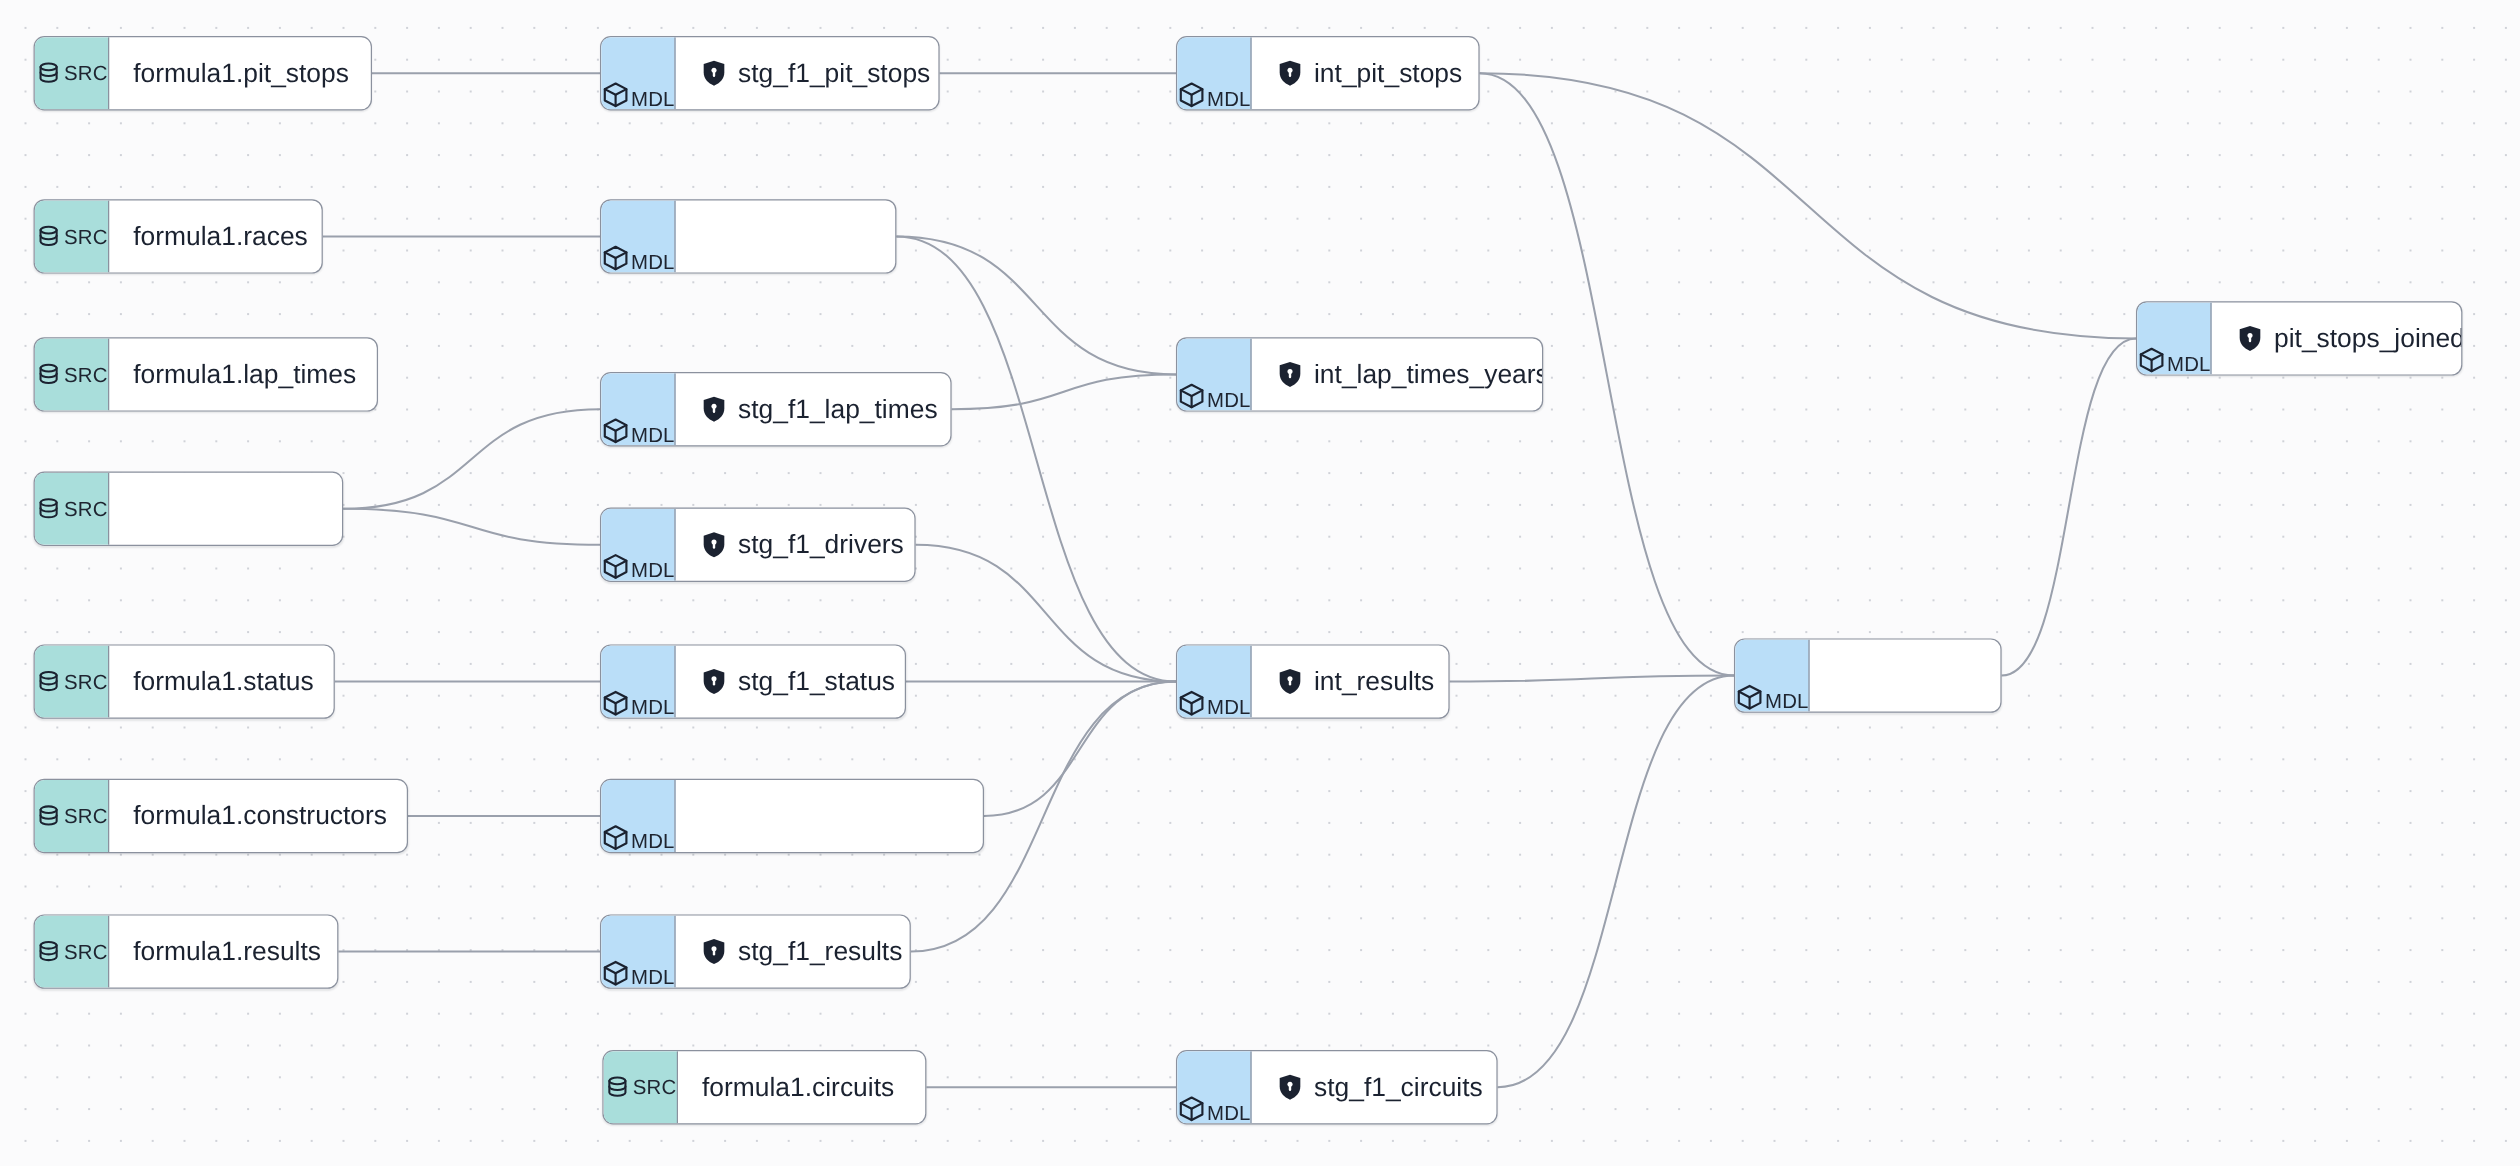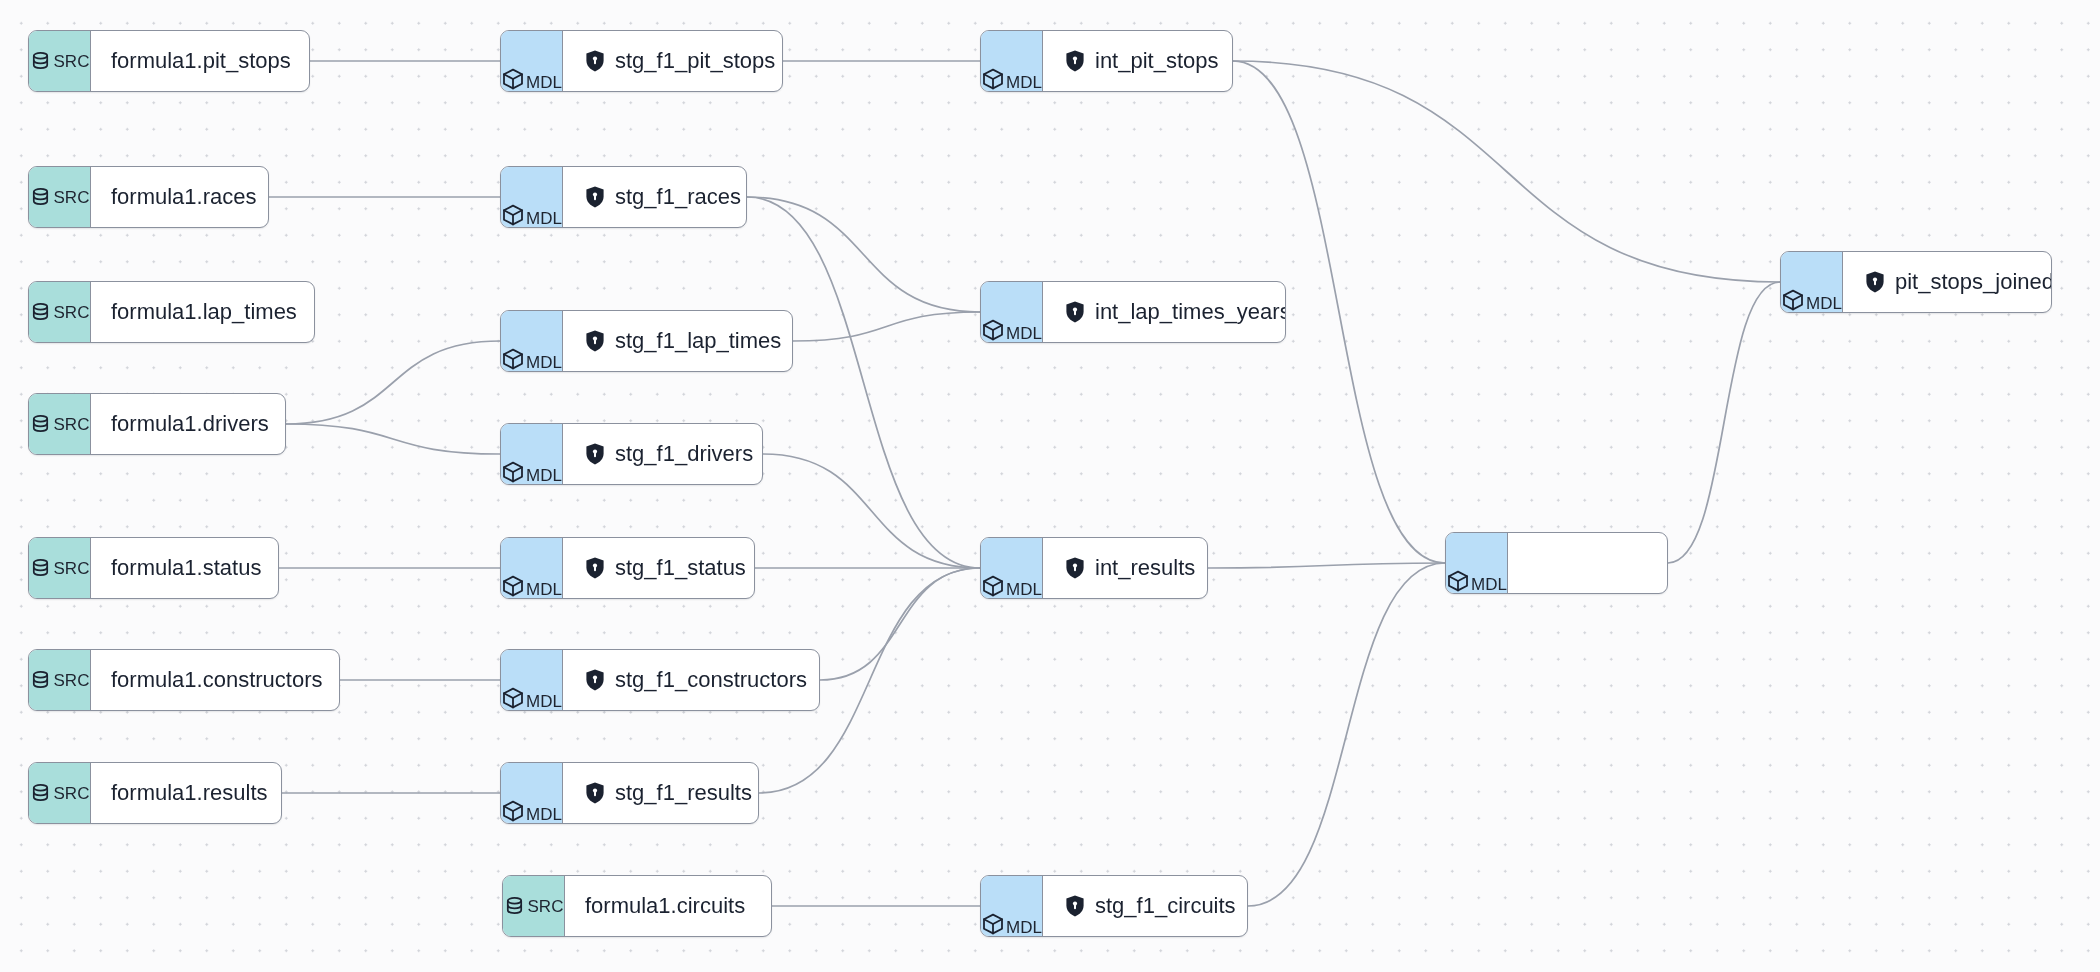--- a/index.html
+++ b/index.html
@@ -143,23 +143,20 @@
         <div class="badge src">
           <span>
             <svg width="23" height="23" viewBox="0 0 24 24" fill="none" stroke="#1b2230" stroke-width="1.8" stroke-linecap="round" stroke-linejoin="round">
               <ellipse cx="12" cy="6" rx="7" ry="2.9"></ellipse>
               <path d="M5 6v5c0 1.6 3.1 2.9 7 2.9s7-1.3 7-2.9V6"></path>
               <path d="M5 11v5c0 1.6 3.1 2.9 7 2.9s7-1.3 7-2.9v-5"></path>
             </svg>
           </span>
           <span class="kind">SRC</span>
         </div>
-        <div class="body">
-          <span class="label">formula1.drivers</span>
-        </div>
       </div>
       <div class="node src" style="left: 28px; top: 537px; width: 251px;">
         <div class="badge src">
           <span>
             <svg width="23" height="23" viewBox="0 0 24 24" fill="none" stroke="#1b2230" stroke-width="1.8" stroke-linecap="round" stroke-linejoin="round">
               <ellipse cx="12" cy="6" rx="7" ry="2.9"></ellipse>
               <path d="M5 6v5c0 1.6 3.1 2.9 7 2.9s7-1.3 7-2.9V6"></path>
               <path d="M5 11v5c0 1.6 3.1 2.9 7 2.9s7-1.3 7-2.9v-5"></path>
             </svg>
           </span>
@@ -240,30 +237,20 @@
         <div class="badge mdl">
           <span>
             <svg width="24" height="24" viewBox="0 0 24 24" fill="none" stroke="#1b2230" stroke-width="1.8" stroke-linecap="round" stroke-linejoin="round">
               <path d="M12 2.6 21 7.3v9.4L12 21.4 3 16.7V7.3z"></path>
               <path d="M3 7.3 12 12l9-4.7"></path>
               <path d="M12 12v9.4"></path>
             </svg>
           </span>
           <span class="kind">MDL</span>
         </div>
-        <div class="body">
-          <span>
-            <svg class="shield" width="20" height="22" viewBox="0 0 20 22" xmlns="http://www.w3.org/2000/svg">
-              <path d="M10 0.6 18.6 3.4v7.1c0 5.1-3.6 8.9-8.6 10.9C5 19.4 1.4 15.6 1.4 10.5V3.4z" fill="#1b2230"></path>
-              <circle cx="10" cy="8.6" r="2.1" fill="#ffffff"></circle>
-              <rect x="9" y="9.6" width="2" height="4.6" rx="1" fill="#ffffff"></rect>
-            </svg>
-          </span>
-          <span class="label">stg_f1_races</span>
-        </div>
       </div>
       <div class="node mdl" style="left: 500px; top: 310px; width: 293px;">
         <div class="badge mdl">
           <span>
             <svg width="24" height="24" viewBox="0 0 24 24" fill="none" stroke="#1b2230" stroke-width="1.8" stroke-linecap="round" stroke-linejoin="round">
               <path d="M12 2.6 21 7.3v9.4L12 21.4 3 16.7V7.3z"></path>
               <path d="M3 7.3 12 12l9-4.7"></path>
               <path d="M12 12v9.4"></path>
             </svg>
           </span>
@@ -327,30 +314,20 @@
       <div class="node mdl" style="left: 500px; top: 649px; width: 320px;">
         <div class="badge mdl">
           <span>
             <svg width="24" height="24" viewBox="0 0 24 24" fill="none" stroke="#1b2230" stroke-width="1.8" stroke-linecap="round" stroke-linejoin="round">
               <path d="M12 2.6 21 7.3v9.4L12 21.4 3 16.7V7.3z"></path>
               <path d="M3 7.3 12 12l9-4.7"></path>
               <path d="M12 12v9.4"></path>
             </svg>
           </span>
           <span class="kind">MDL</span>
-        </div>
-        <div class="body">
-          <span>
-            <svg class="shield" width="20" height="22" viewBox="0 0 20 22" xmlns="http://www.w3.org/2000/svg">
-              <path d="M10 0.6 18.6 3.4v7.1c0 5.1-3.6 8.9-8.6 10.9C5 19.4 1.4 15.6 1.4 10.5V3.4z" fill="#1b2230"></path>
-              <circle cx="10" cy="8.6" r="2.1" fill="#ffffff"></circle>
-              <rect x="9" y="9.6" width="2" height="4.6" rx="1" fill="#ffffff"></rect>
-            </svg>
-          </span>
-          <span class="label">stg_f1_constructors</span>
         </div>
       </div>
       <div class="node mdl" style="left: 500px; top: 762px; width: 259px;">
         <div class="badge mdl">
           <span>
             <svg width="24" height="24" viewBox="0 0 24 24" fill="none" stroke="#1b2230" stroke-width="1.8" stroke-linecap="round" stroke-linejoin="round">
               <path d="M12 2.6 21 7.3v9.4L12 21.4 3 16.7V7.3z"></path>
               <path d="M3 7.3 12 12l9-4.7"></path>
               <path d="M12 12v9.4"></path>
             </svg>

